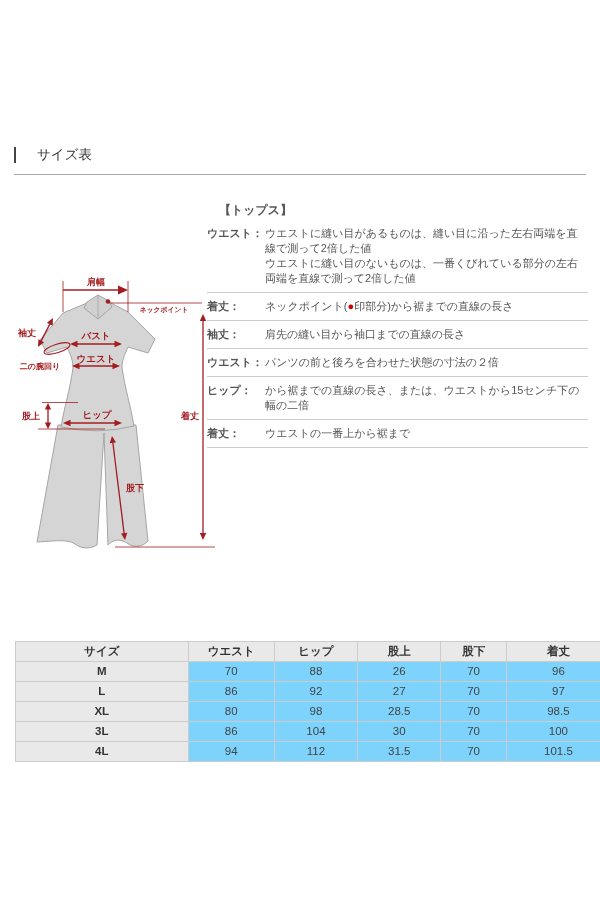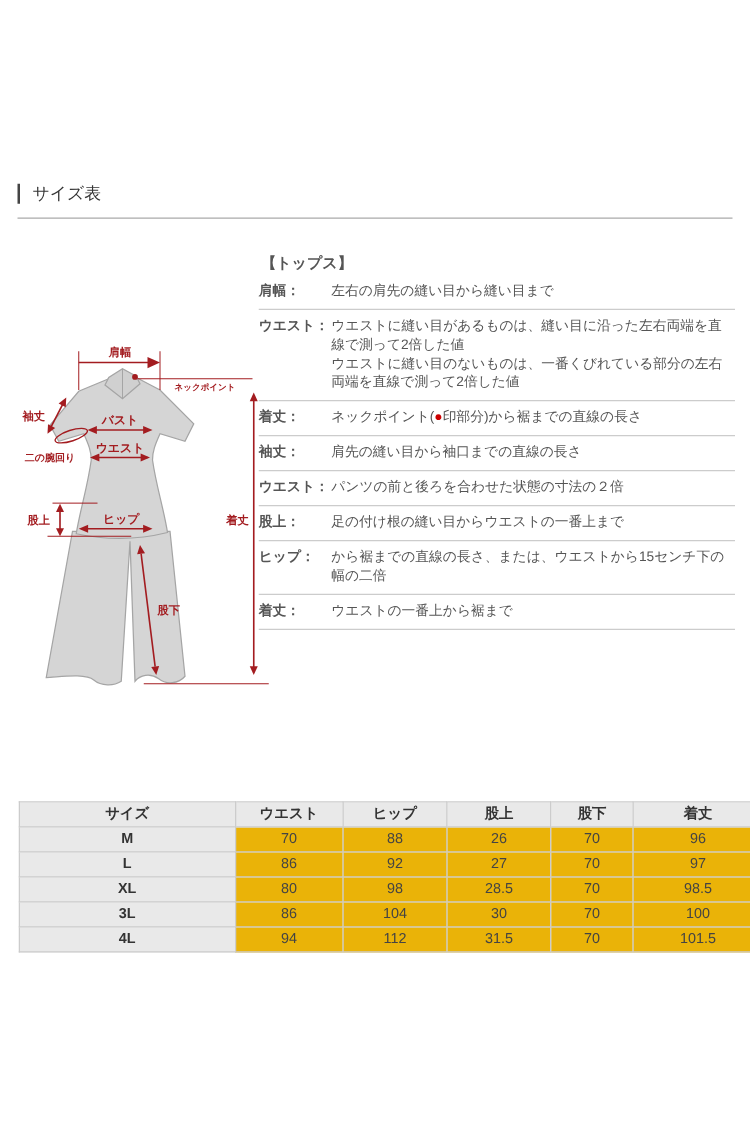--- a/index.html
+++ b/index.html
@@ -3,41 +3,41 @@
 <meta charset="utf-8">
 <style>
   html,body{margin:0;padding:0;}
   body{
     width:600px;height:900px;position:relative;background:#fff;overflow:hidden;
     font-family:"Liberation Sans","DejaVu Sans",sans-serif;
   }
   
   .page-title{
     position:absolute;left:14px;top:147px;font-size:13.5px;color:#333;
-    border-left:2px solid #444;padding-left:10px;line-height:16px;
+    border-left:2px solid #444;padding-left:21px;line-height:16px;
   }
   .title-rule{position:absolute;left:14px;top:174px;width:572px;height:1px;background:#aaa;}
   
   .diagram{position:absolute;left:0;top:258px;width:220px;height:310px;}
   .diagram text{font-family:"Liberation Sans","DejaVu Sans",sans-serif;font-weight:bold;fill:#a31c20;}
   
   .defs{position:absolute;left:207px;top:202px;width:381px;}
-  .dheading{font-weight:bold;font-size:12px;color:#555;margin:0 0 2px 2px;line-height:16px;}
+  .dheading{font-weight:bold;font-size:12px;color:#555;margin:0 0 2px 12px;line-height:16px;}
   .dheading.gap{margin-top:26px;}
   .drow{display:flex;padding:6px 0;border-bottom:1px solid #ccc;font-size:11px;color:#555;line-height:15px;}
   .dterm{width:58px;flex:none;font-weight:bold;}
   .ddesc{flex:1;}
   .reddot{color:#cc0000;}
   
   .size-table{position:absolute;left:15px;top:641px;width:596px;border-collapse:collapse;table-layout:fixed;}
   .size-table th,.size-table td{
     border:1px solid #ccc;font-size:11.5px;padding:2px 3px;text-align:center;height:15px;line-height:15px;
   }
   .size-table th{background:#e9e9e9;color:#333;font-weight:bold;}
-  .size-table td{color:#444;background:#eab308;}
+  .size-table td{color:#444;background:#7dd3fc;}
   .size-table td.sizecol{background:#e9e9e9;color:#333;font-weight:bold;}
 </style>
 </head>
 <body>
 
 <div class="page-title">サイズ表</div>
 <div class="title-rule"></div>
 
 <svg class="diagram" viewBox="0 0 220 310" xmlns="http://www.w3.org/2000/svg">
 
@@ -111,24 +111,20 @@
   <g stroke="#a31c20" fill="#a31c20">
     <line x1="112.9" y1="185" x2="124.1" y2="275.3" stroke-width="1.3"></line>
     <polygon points="112,178 109.7,185.3 116,184.5" stroke="none"></polygon>
     <polygon points="125,282 121,275.5 127.3,274.7" stroke="none"></polygon>
   </g>
 </svg>
 
 <div class="defs">
   <div class="dheading">【トップス】</div>
 
-  <div class="drow">
-    <span class="dterm">肩幅：</span>
-    <span class="ddesc">左右の肩先の縫い目から縫い目まで</span>
-  </div>
 
 
   <div class="drow">
     <span class="dterm">ウエスト：</span>
     <span class="ddesc">
       <div>ウエストに縫い目があるものは、縫い目に沿った左右両端を直線で測って2倍した値</div>
       <div>ウエストに縫い目のないものは、一番くびれている部分の左右両端を直線で測って2倍した値</div>
     </span>
   </div>
 
@@ -141,24 +137,20 @@
     <span class="dterm">袖丈：</span>
     <span class="ddesc">肩先の縫い目から袖口までの直線の長さ</span>
   </div>
 
 
   <div class="drow">
     <span class="dterm">ウエスト：</span>
     <span class="ddesc">パンツの前と後ろを合わせた状態の寸法の２倍</span>
   </div>
 
-  <div class="drow">
-    <span class="dterm">股上：</span>
-    <span class="ddesc">足の付け根の縫い目からウエストの一番上まで</span>
-  </div>
 
 
   <div class="drow">
     <span class="dterm">ヒップ：</span>
     <span class="ddesc">から裾までの直線の長さ、または、ウエストから15センチ下の幅の二倍</span>
   </div>
 
   <div class="drow">
     <span class="dterm">着丈：</span>
     <span class="ddesc">ウエストの一番上から裾まで</span>

